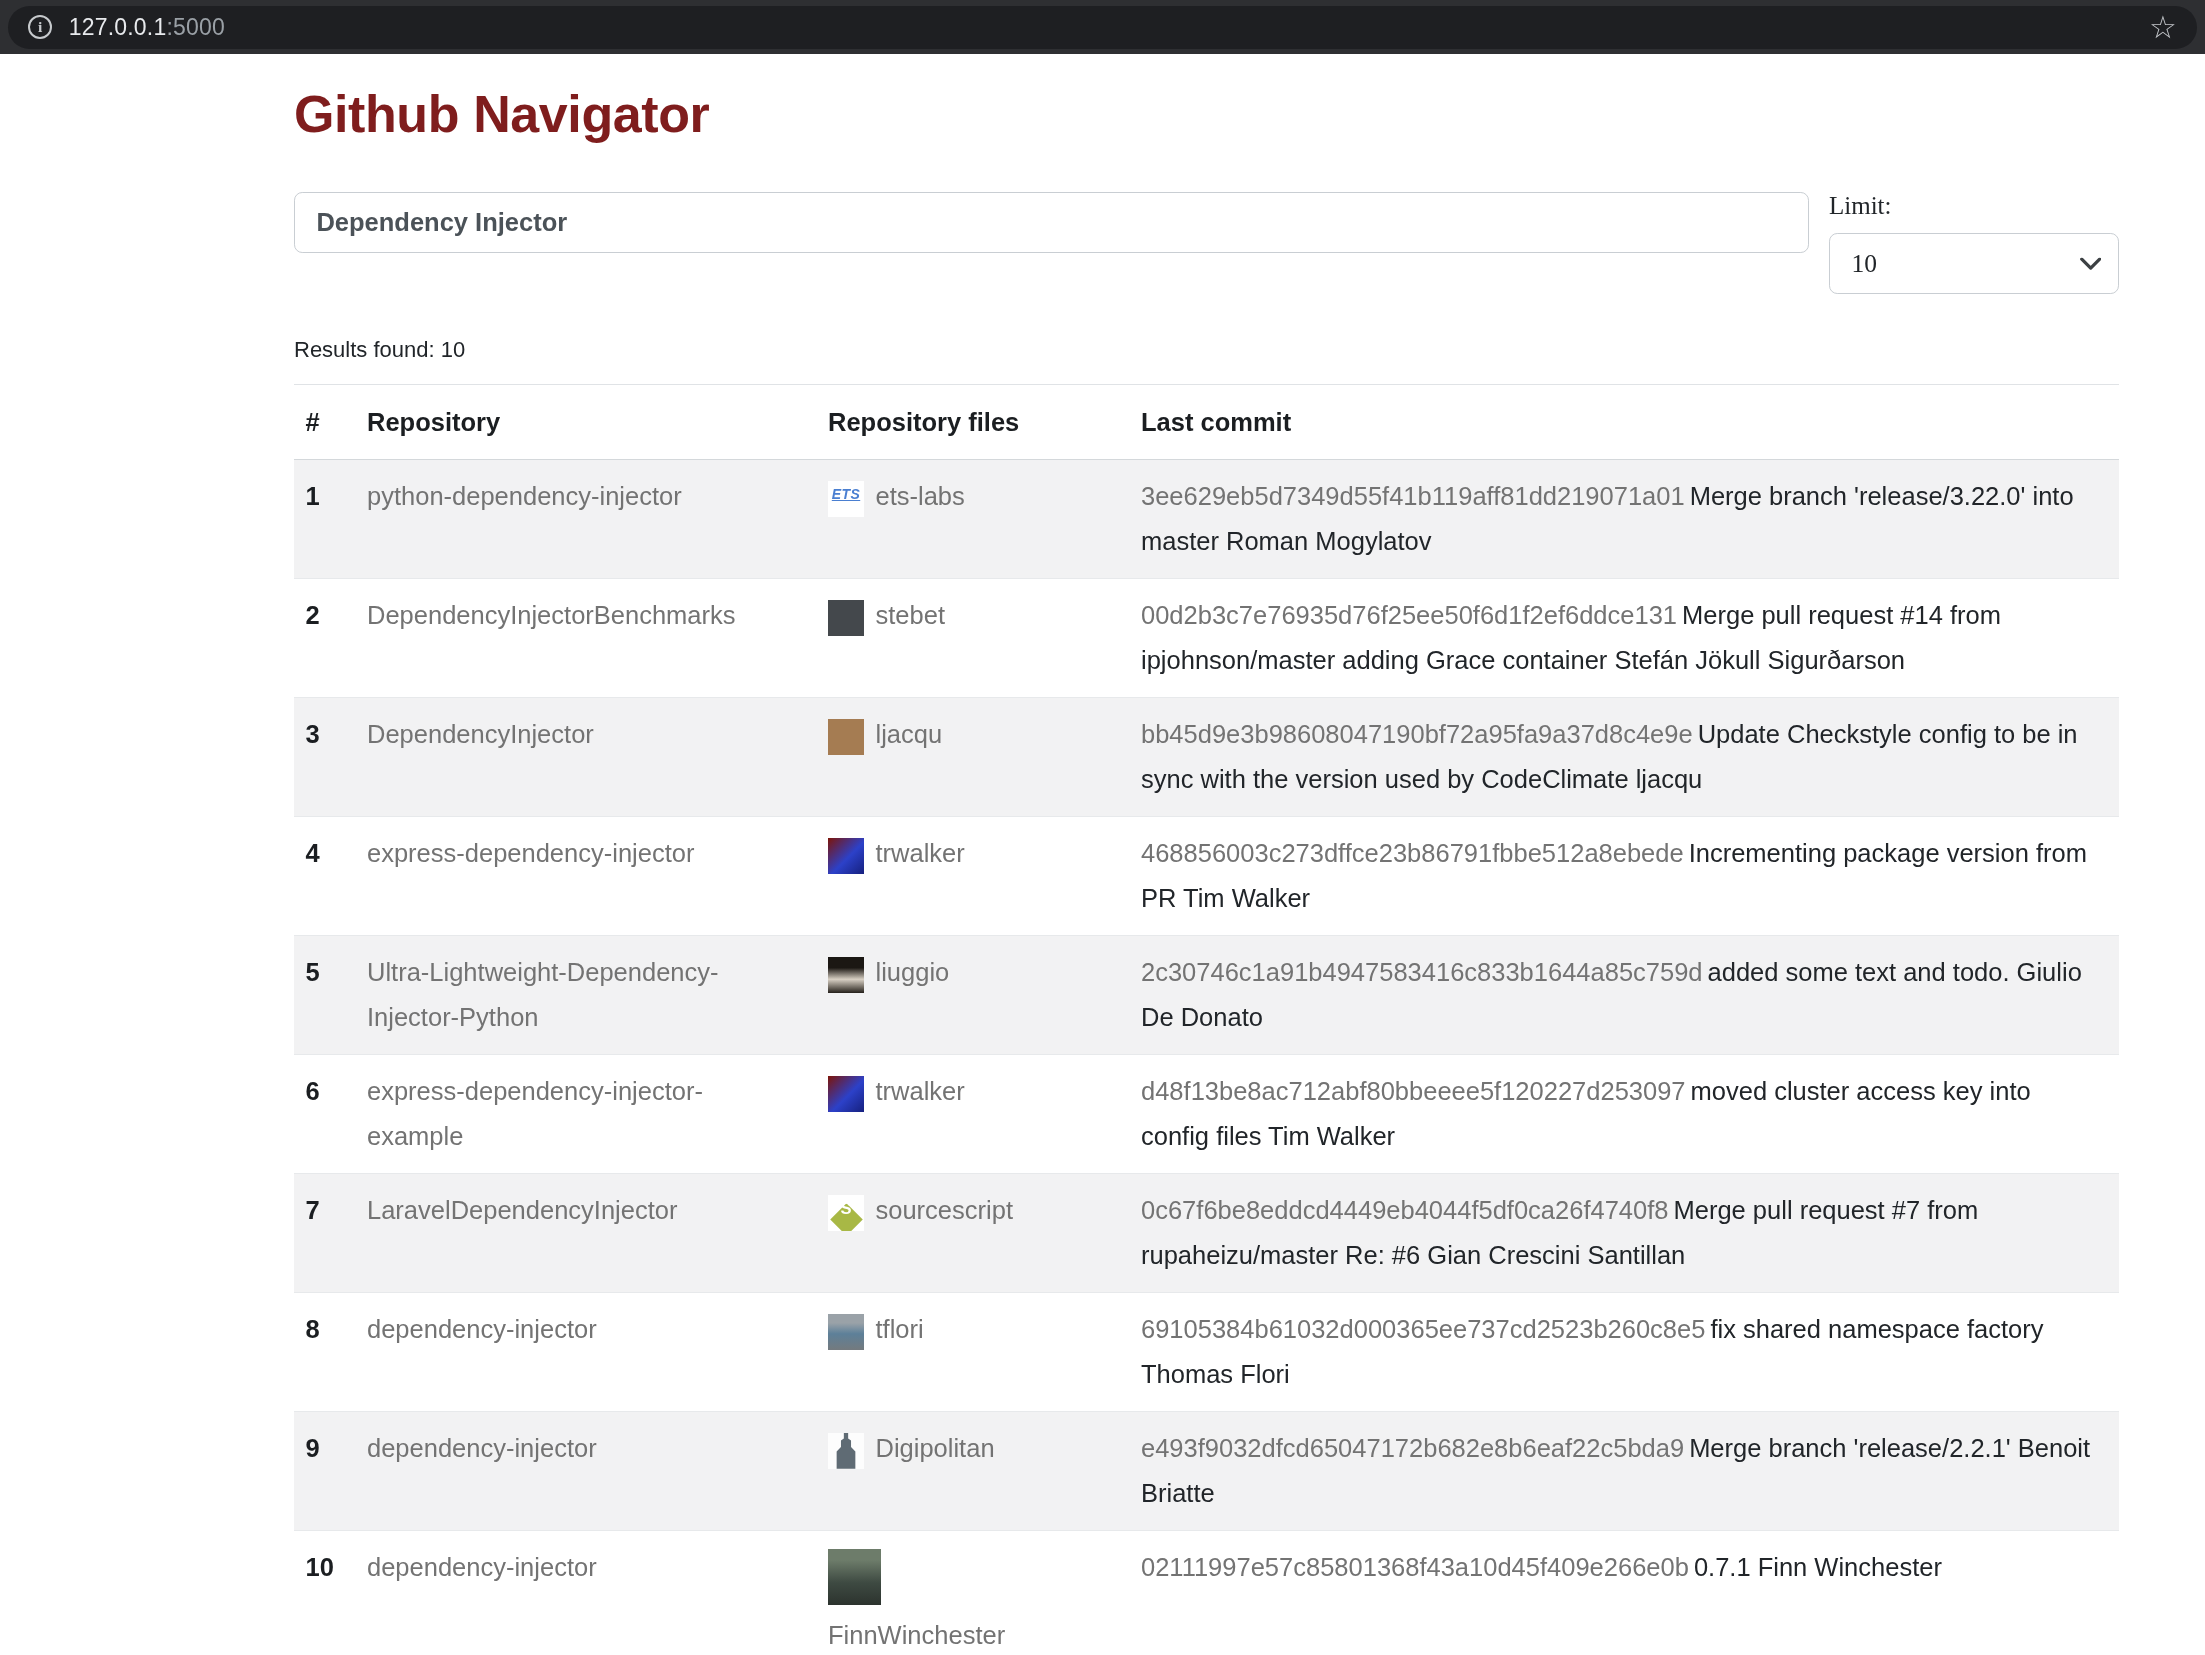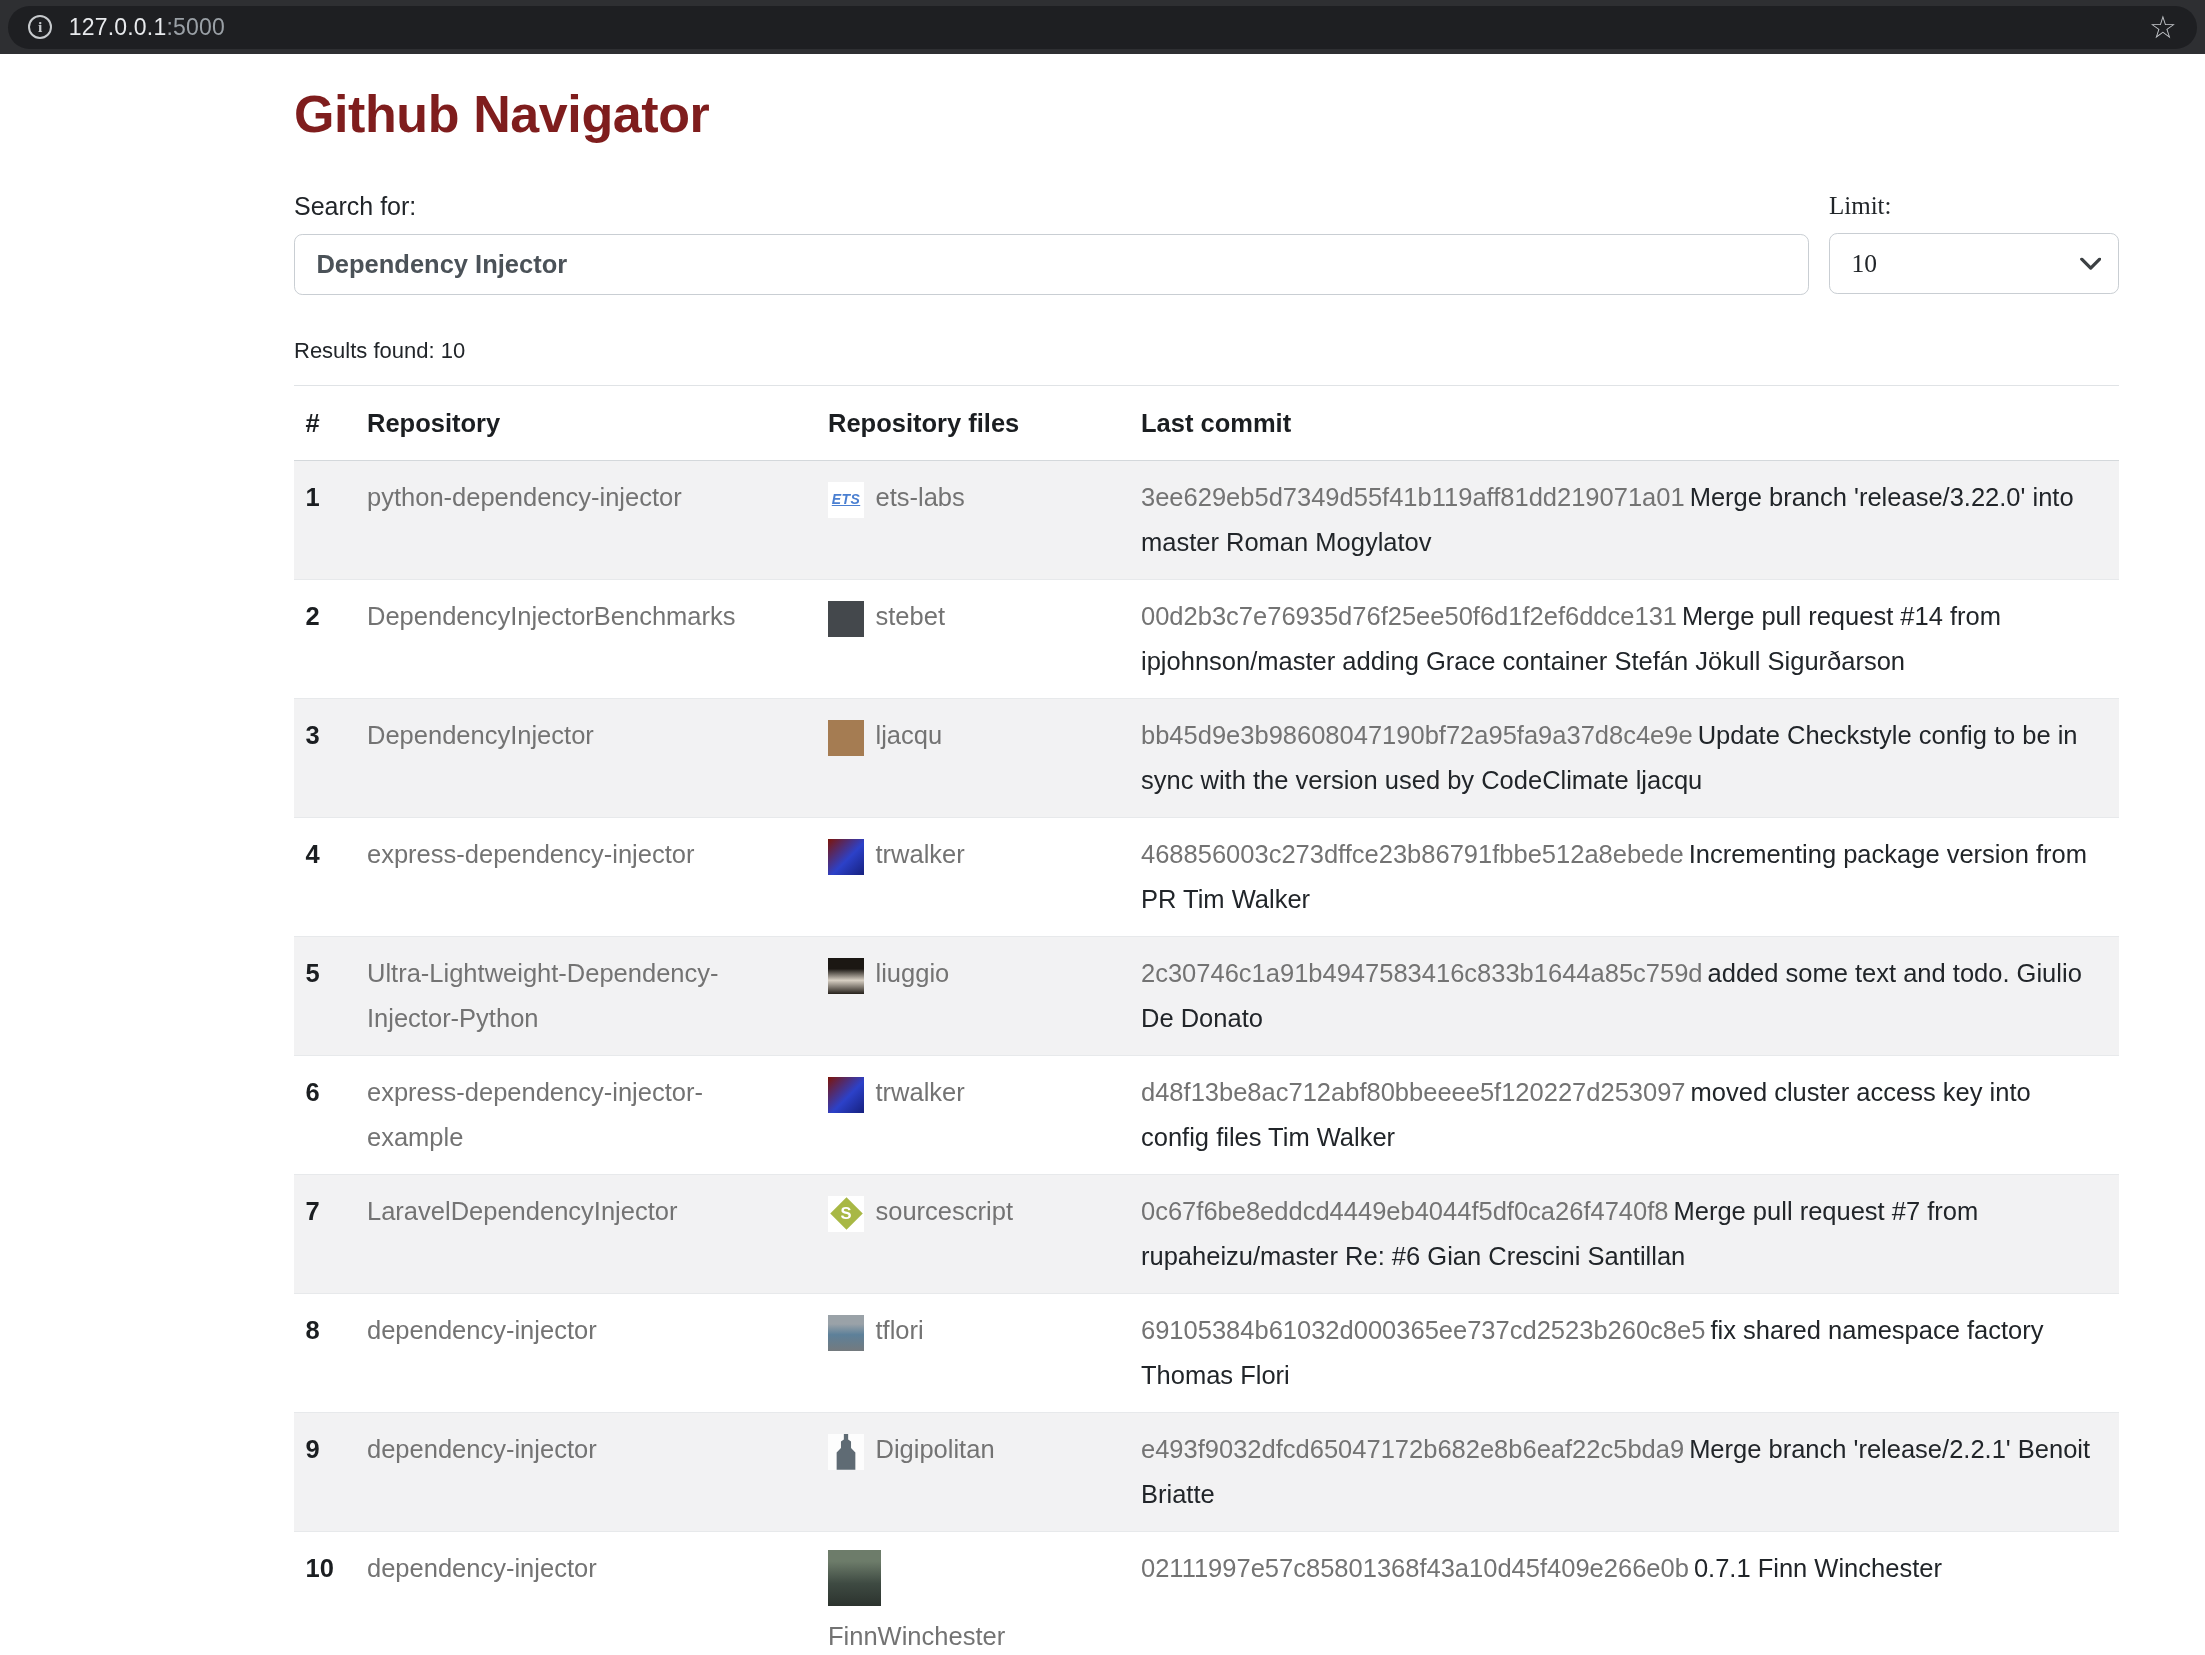--- a/index.html
+++ b/index.html
@@ -76,21 +76,21 @@
   .results-table tbody tr:nth-child(odd) { background:#f2f2f3; }
   .results-table tbody th.idx { font-weight:700; color:#1b1e21; }
 
   a.link { color:#737373; text-decoration:none; cursor:pointer; }
   .hash-link { margin-right:5px; }
   .commit-msg { color:#212529; }
 
   
   .avatar {
     display:inline-flex; width:36px; height:36px; flex:none;
-    align-items:center; justify-content:center; vertical-align:middle;
+    align-items:flex-end; justify-content:center; vertical-align:middle;
     margin-right:11.5px; position:relative; overflow:hidden;
   }
   .av-ets { background:#fff; }
   .av-ets .av-inner {
     color:#4a7fd1; font-style:italic; font-weight:700; font-size:14px;
     text-decoration:underline; letter-spacing:0.4px;
   }
   .av-s { background:#fff; }
   .av-s::before {
     content:""; position:absolute; width:23px; height:23px;
@@ -113,21 +113,20 @@
     <span class="url-text"><span>127.0.0.1</span><span class="url-port">:5000</span></span>
     <span class="star-icon">☆</span>
   </div>
 </div>
 
 <div class="page">
   <h1 class="page-title">Github Navigator</h1>
 
   <div class="search-row">
     <div class="search-col">
-      <label class="field-label">Search for:</label>
       <input class="search-input" type="text" value="Dependency Injector" style="">
     </div>
     <div class="limit-col">
       <label class="field-label">Limit:</label>
       <div class="select-wrap">
         <select class="limit-select">
           <option selected="">10</option>
         </select>
         <svg class="chevron" width="21.4" height="13" viewBox="0 0 26 16">
             <polyline points="2,2 13,13 24,2" fill="none" stroke="#3c4043" stroke-width="4" stroke-linecap="round" stroke-linejoin="round"></polyline>

